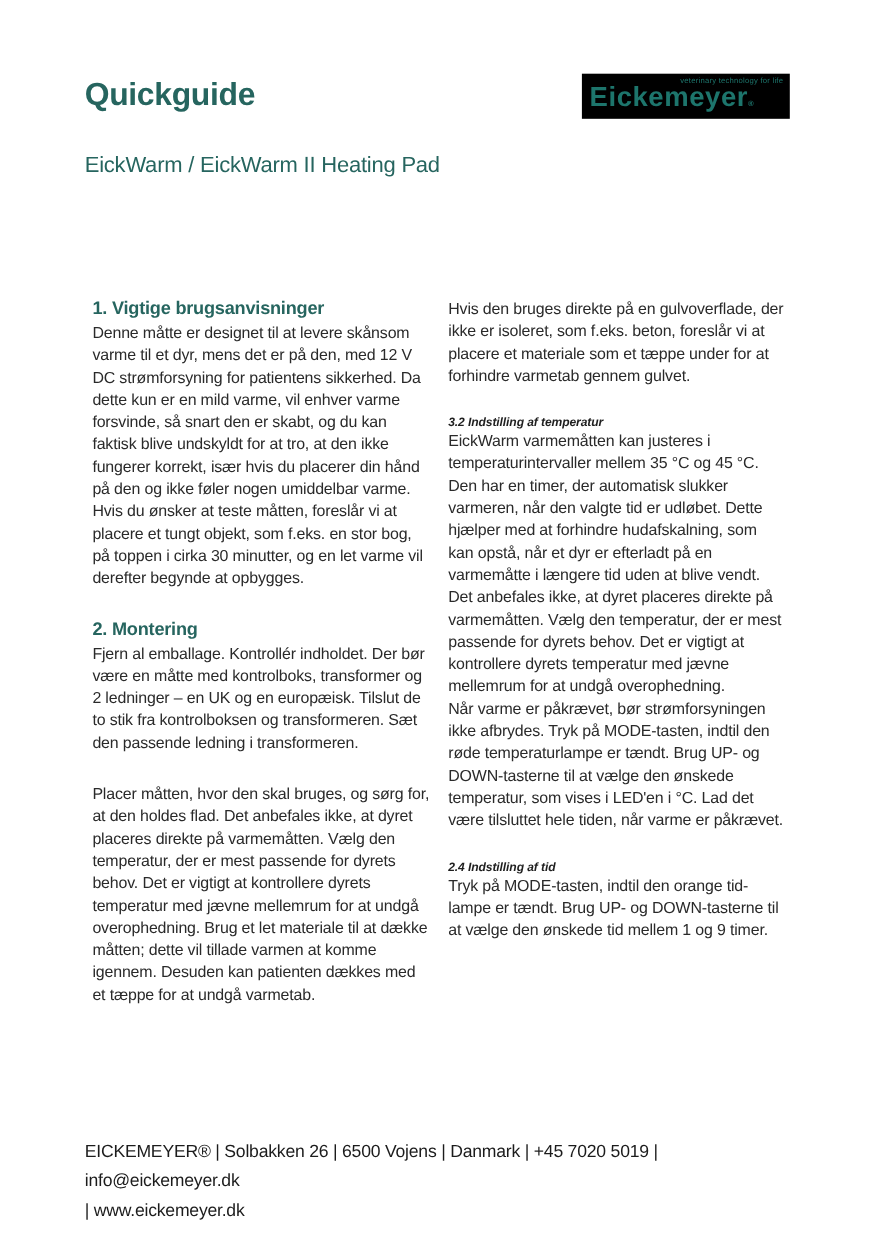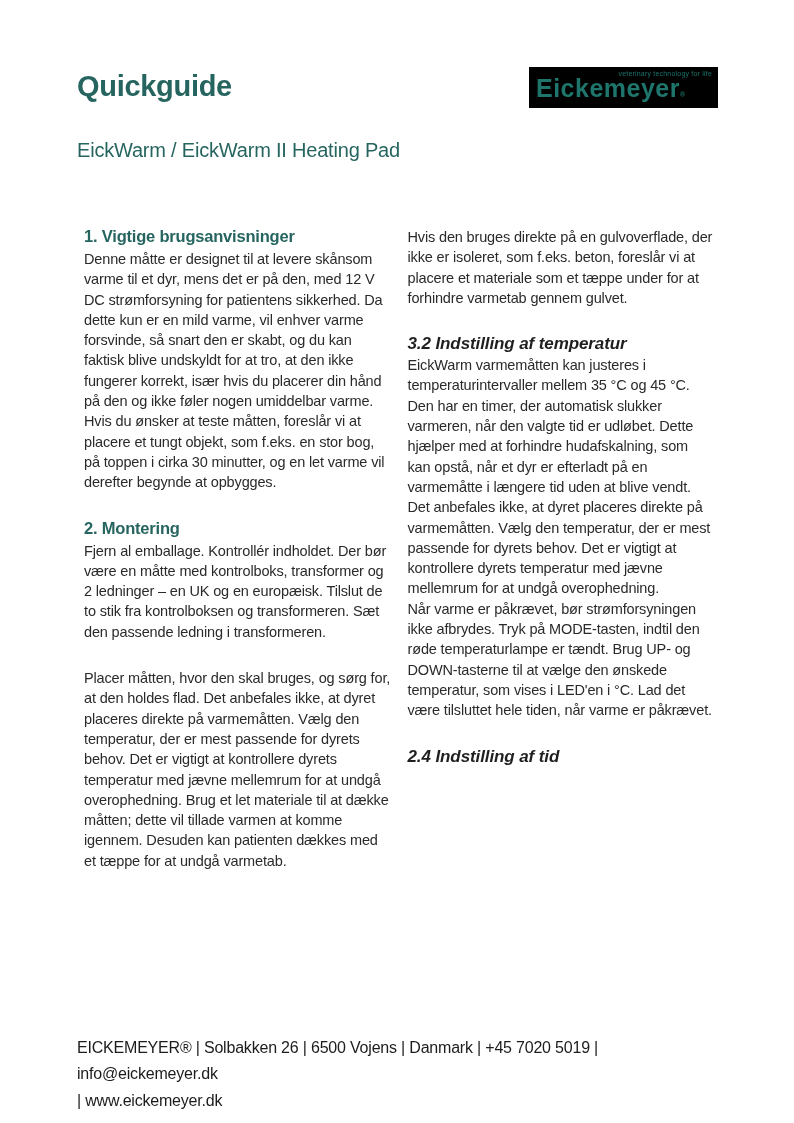--- a/index.html
+++ b/index.html
@@ -39,29 +39,29 @@
   .item-number {
     position:absolute; left:77px; top:166px;
     font-size:20px; color:#1f1f1f; letter-spacing:-0.2px;
   }
 
   
   .columns {
     position:absolute; left:84px; top:227px; width:630px;
     display:flex; gap:17px;
   }
-  .col { flex:1 1 0; min-width:0; }
+  .col { flex:1 1 0; min-width:0;margin-top:44px; }
   .section { margin-top:26px; }
   .section.first { margin-top:0; }
   .section-heading {
     font-size:16.5px; font-weight:700; color:#26655f;
     letter-spacing:-0.2px; margin-bottom:3px;
   }
   .section-subheading {
-    font-size:17px; font-weight:700; font-style:italic;
+    font-size:11px; font-weight:700; font-style:italic;
     color:#1f1f1f; margin-bottom:1px; letter-spacing:-0.1px;
   }
   .para {
     font-size:14.5px; line-height:1.40; color:#2a2a2a;
     letter-spacing:-0.15px;
   }
   .para + .para { margin-top:0; }
 
   
   .footer {
@@ -110,20 +110,21 @@
       </div>
 
       <div class="section">
         <div class="section-subheading">3.2 Indstilling af temperatur</div>
         <p class="para">EickWarm varmemåtten kan justeres i temperaturintervaller mellem 35 °C og 45 °C. Den har en timer, der automatisk slukker varmeren, når den valgte tid er udløbet. Dette hjælper med at forhindre hudafskalning, som kan opstå, når et dyr er efterladt på en varmemåtte i længere tid uden at blive vendt. Det anbefales ikke, at dyret placeres direkte på varmemåtten. Vælg den temperatur, der er mest passende for dyrets behov. Det er vigtigt at kontrollere dyrets temperatur med jævne mellemrum for at undgå overophedning.</p>
         <p class="para">Når varme er påkrævet, bør strømforsyningen ikke afbrydes. Tryk på MODE-tasten, indtil den røde temperaturlampe er tændt. Brug UP- og DOWN-tasterne til at vælge den ønskede temperatur, som vises i LED'en i °C. Lad det være tilsluttet hele tiden, når varme er påkrævet.</p>
       </div>
 
       <div class="section">
         <div class="section-subheading">2.4 Indstilling af tid</div>
+        <p class="para">Tryk på MODE-tasten, indtil den orange tid-lampe er tændt. Brug UP- og DOWN-tasterne til at vælge den ønskede tid mellem 1 og 9 timer.</p>
       </div>
 
     </div>
 
   </div>
 
   <div class="footer">
     <div>EICKEMEYER® | Solbakken 26 | 6500 Vojens | Danmark | +45 7020 5019 | info@eickemeyer.dk</div>
     <div>| www.eickemeyer.dk</div>
   </div>

